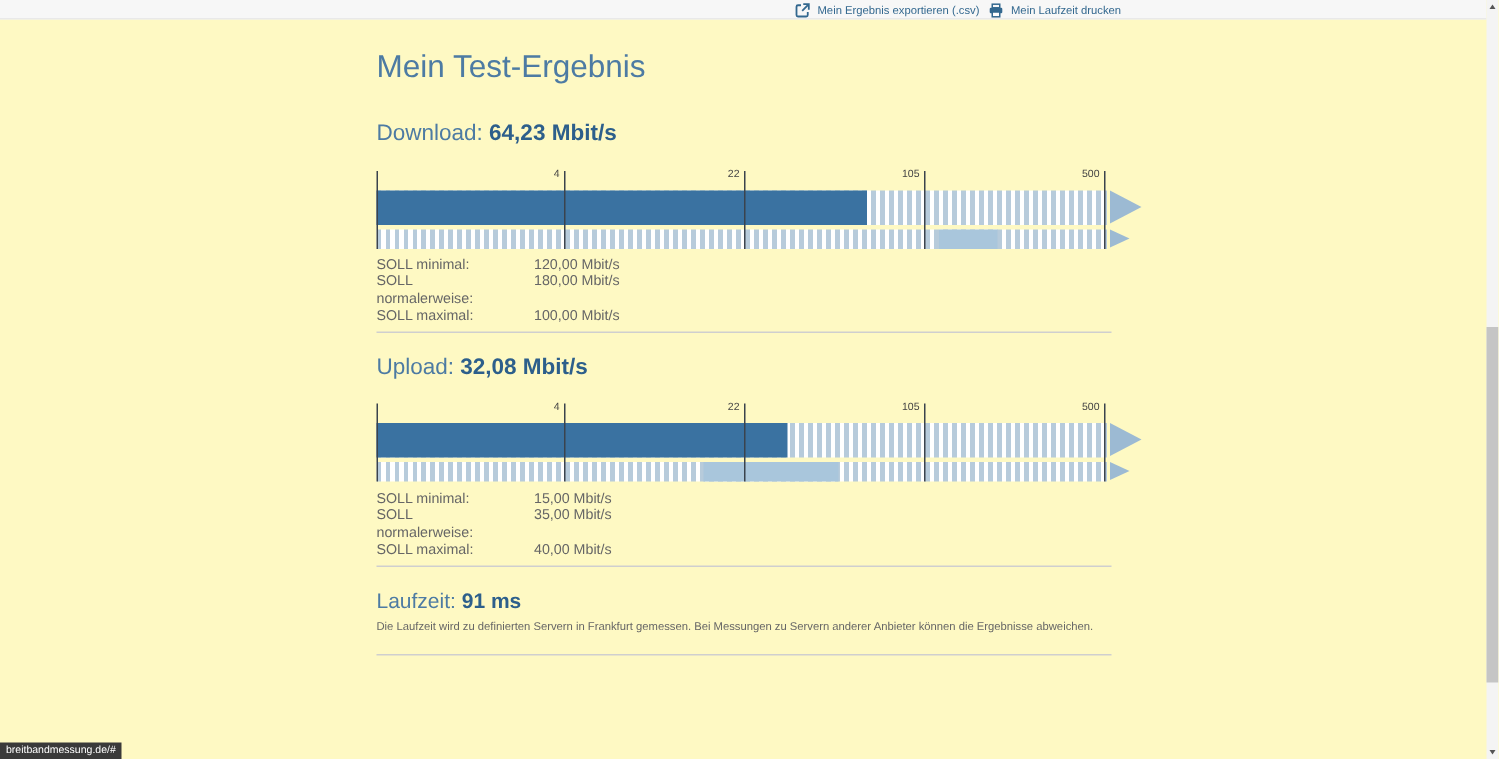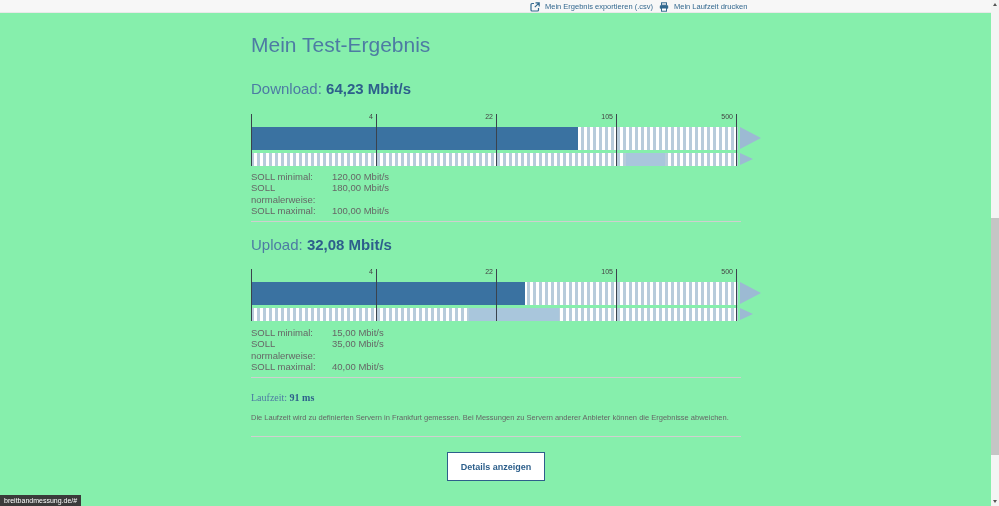--- a/index.html
+++ b/index.html
@@ -1,18 +1,18 @@
 <!DOCTYPE html>
 <html><head>
 <meta charset="utf-8">
 <style>
   * { margin:0; padding:0; box-sizing:border-box; }
   html,body { width:999px; height:506px; }
   body { font-family:"Liberation Sans", sans-serif; background:#fff; overflow:hidden; }
-  #app { position:relative; width:999px; height:506px; background:#86efac; overflow:hidden; }
+  #app { position:relative; width:999px; height:506px; background:#fef9c3; overflow:hidden; }
 
   
   .toolbar { position:absolute; top:0; left:0; right:8px; height:13px;
              background:#f7f7f7; border-bottom:1px solid #e9e9e9; }
   .toolbar-link { position:absolute; top:0; height:13px; display:flex; align-items:center; gap:5px;
                   color:#33688f; font-size:7.5px; cursor:pointer; text-decoration:none; }
   .toolbar-link svg { display:block; }
   .tl-export { left:530px; }
   .tl-print  { left:659px; }
 
@@ -25,21 +25,21 @@
   .sb-thumb { position:absolute; left:0; top:218px; width:8px; height:237px; background:#c5c5c5; }
 
   
   .content { position:absolute; left:251px; top:13px; width:515px; height:493px; }
   .page-title { position:absolute; top:20px; left:0; font-size:21px; font-weight:400; color:#4d7ba3; }
 
   .sec-heading { position:absolute; left:0; font-size:15px; color:#4d7ba3; }
   .sec-heading b { color:#2d5f8b; font-weight:700; }
   .h-download { top:67px; }
   .h-upload   { top:223px; }
-  .h-laufzeit { top:379px; font-size:10px;font-family:Liberation Serif, serif; }
+  .h-laufzeit { top:379px; font-size:14px; }
 
   .divider { position:absolute; left:0; width:490px; border-top:1px solid #cfcfcf; }
   .div1 { top:208px; } .div2 { top:364px; } .div3 { top:423px; }
 
   
   .gauge { position:absolute; left:0; width:515px; height:53px; }
   .g-download { top:100px; }
   .g-upload   { top:255px; }
   .gauge-main { position:absolute; left:0; top:14px; width:487px; height:23px;
                 background:repeating-linear-gradient(90deg,#b7cbdb 0 3px,#ffffff 3px 6px); }
@@ -52,21 +52,21 @@
   .arrow-main { position:absolute; left:489px; top:14px; width:0; height:0;
                 border-top:11.5px solid transparent; border-bottom:11.5px solid transparent;
                 border-left:21px solid #9cbad3; }
   .arrow-sub  { position:absolute; left:489px; top:40px; width:0; height:0;
                 border-top:6.5px solid transparent; border-bottom:6.5px solid transparent;
                 border-left:13px solid #9cbad3; }
 
   
   .soll { position:absolute; left:0; width:300px; font-size:9.5px; color:#666; line-height:11.3px; }
   .soll-dl { top:158px; } .soll-ul { top:314px; }
-  .soll-row { display:flex; }
+  .soll-row { display:flex;gap:24px; }
   .soll-label { width:81px; }
 
   .laufzeit-note { position:absolute; left:0; top:400px; width:515px; font-size:7.5px; color:#666; }
 
   
   .details-btn { position:absolute; left:196px; top:439px; width:98px; height:29px;
                  background:#fff; border:1px solid #2d5f8b; color:#2d5f8b;
                  font-size:9px; font-weight:700; font-family:"Liberation Sans",sans-serif;
                  display:flex; align-items:center; justify-content:center; cursor:pointer; }
 
@@ -182,21 +182,20 @@
     </div>
     <div class="divider div2"></div>
 
     <div class="sec-heading h-laufzeit">
       <span>Laufzeit:</span>
       <b>91 ms</b>
     </div>
     <div class="laufzeit-note">Die Laufzeit wird zu definierten Servern in Frankfurt gemessen. Bei Messungen zu Servern anderer Anbieter können die Ergebnisse abweichen.</div>
     <div class="divider div3"></div>
 
-    <button class="details-btn">Details anzeigen</button>
   </div>
 
   <div class="statusbar">breitbandmessung.de/#</div>
 
   <div class="scrollbar">
     <div class="sb-btn sb-up">
         <div class="sb-tri-up"></div>
       </div>
     <div class="sb-thumb"></div>
     <div class="sb-btn sb-down">

